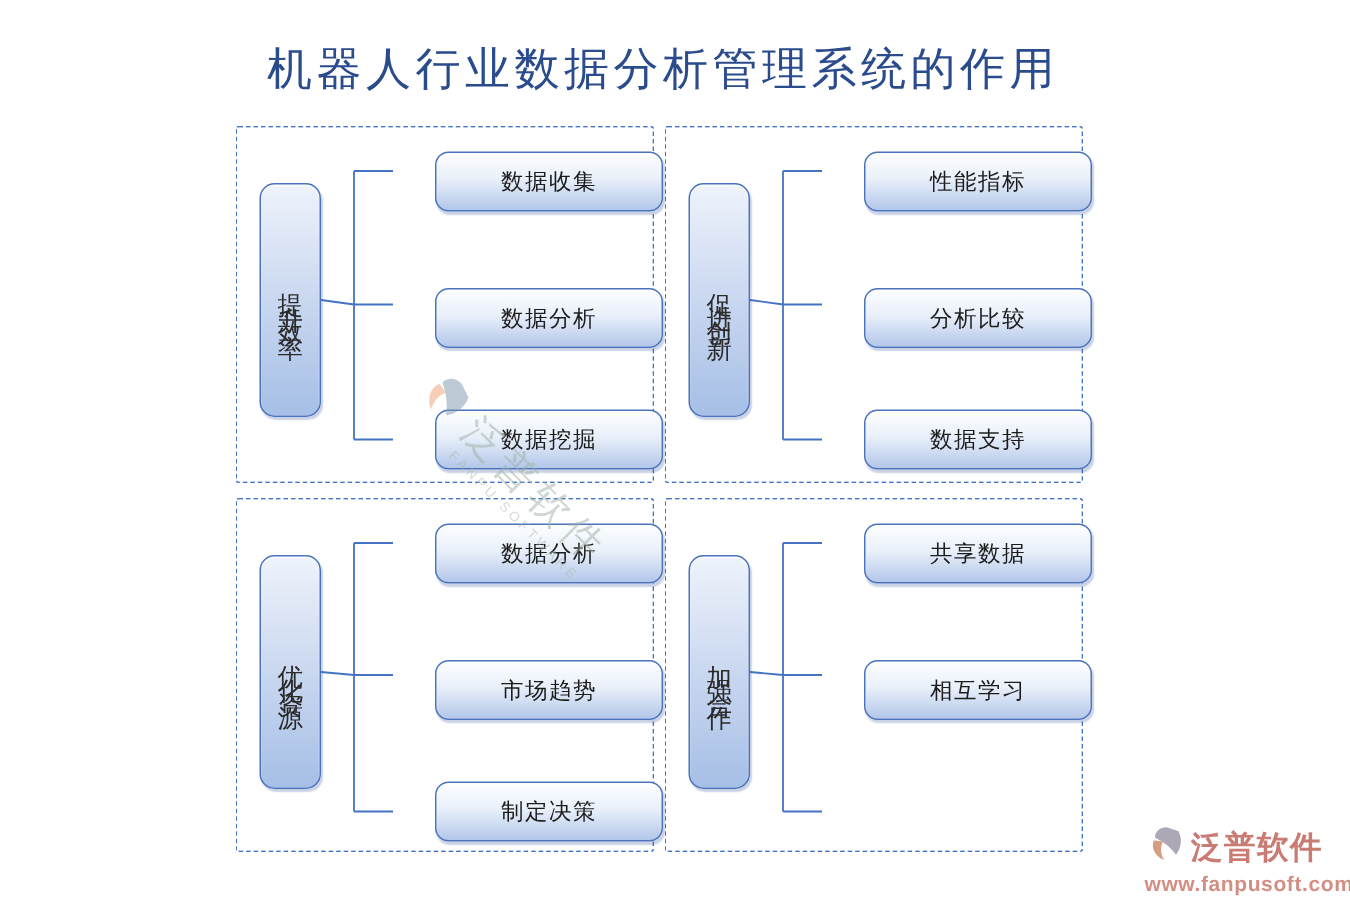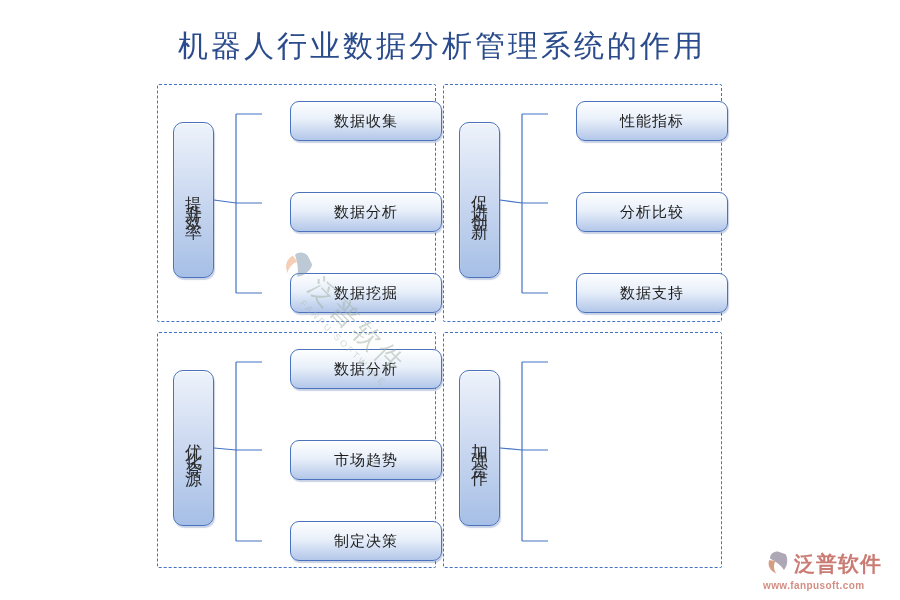--- a/index.html
+++ b/index.html
@@ -59,21 +59,21 @@
     margin-left:46px;margin-top:-2px;font-size:9px;letter-spacing:2.5px;color:#a8b6ab;
   }
   
   .footer{position:absolute;left:763px;top:548px;width:134px;opacity:.85;}
   .footer-row{display:flex;align-items:center;gap:3px;}
   .brand{
     font-family:"Liberation Serif","DejaVu Serif",serif;font-weight:700;
     font-size:21px;color:#C0655C;letter-spacing:1px;white-space:nowrap;
   }
   .site-url{
-    margin-top:0;font-size:10px;font-weight:700;color:#CD7A6E;
+    margin-top:0;font-size:14px;font-weight:700;color:#CD7A6E;
     letter-spacing:.4px;width:100%;
   }
 </style>
 </head>
 <body>
 
 <div class="canvas">
 
   <h1 class="title">机器人行业数据分析管理系统的作用</h1>
 
@@ -105,20 +105,22 @@
     <div class="bbox r1">数据分析</div>
     <div class="bbox r3">制定决策</div>
     <div class="bbox r2">市场趋势</div>
   </section>
 
   <section class="panel br">
     <svg class="connectors" width="279" height="236" viewBox="0 0 279 236">
       <path d="M56 115 L78 117 M78 29 L78 208 M78 29 L104 29 M78 117 L104 117 M78 208 L104 208" fill="none" stroke="#4472C4" stroke-width="1.2"></path>
     </svg>
     <div class="vbox">加强合作</div>
+    <div class="bbox r1">共享数据</div>
+    <div class="bbox r2">相互学习</div>
   </section>
 
   <div class="watermark">
     <div class="wm-row">
       <span>
         <svg width="34" height="34" viewBox="0 0 32 32">
           <path d="M8 12 C8 7 12 4 17 4 L26 7 C29 13 28 20 24 25 C20 19 14 15 8 12 Z" fill="#7F95AF"></path>
           <path d="M7 14 C5 20 8 26 15 29 C12 24 12 19 14 15 C11.5 14.5 9 14 7 14 Z" fill="#EC9E6E"></path>
         </svg>
       </span>

